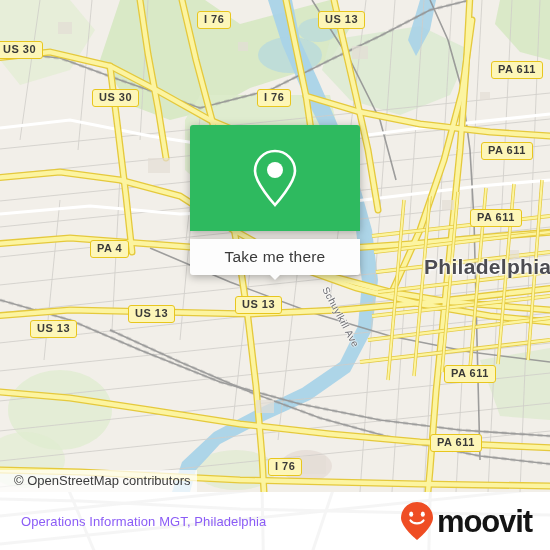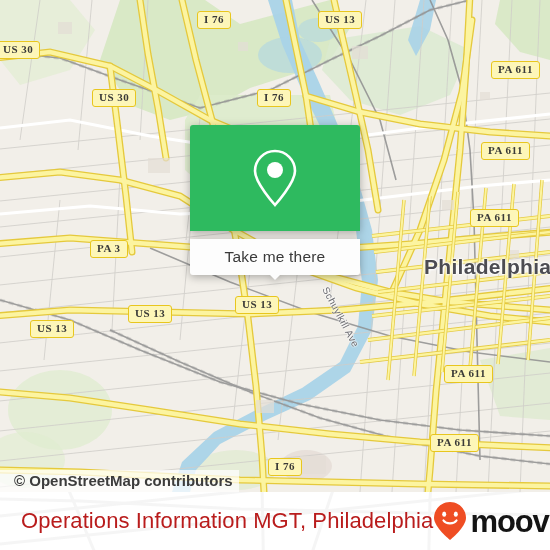--- a/index.html
+++ b/index.html
@@ -25,21 +25,21 @@
     background: #fdf6b8;
     border: 1.6px solid #e8c61e;
     border-radius: 3px;
     color: #3a3a38;
     font-size: 11px;
     font-weight: bold;
     letter-spacing: .5px;
     padding: 1px 6px 2px 6px;
     line-height: 13px;
     white-space: nowrap;
-    font-family: Liberation Serif, serif;
+    font-family: Liberation Sans, sans-serif;
   }
 
   
   .city-label {
     position: absolute;
     color: #4c4c52;
     font-size: 21px;
     letter-spacing: .3px;
     white-space: nowrap;
     text-shadow: 0 0 3px #fff, 0 0 3px #fff, 0 0 3px #fff, 0 0 2px #fff;
@@ -52,25 +52,24 @@
     letter-spacing: .4px;
     white-space: nowrap;
     text-shadow: 0 0 2px #fff, 0 0 2px #fff, 0 0 2px #fff;
   }
 
   
   #attribution {
     position: absolute; left: 0; bottom: 0;
     background: rgba(255,255,255,.72);
     color: #3c3c3c;
-    font-size: 15px;
+    font-size: 13px;
     line-height: 20px;
     padding: 1px 6px 1px 14px;
     white-space: nowrap;
-    font-weight: bold;
   }
 
   
   #callout {
     position: absolute;
     left: 190px; top: 125px;
     width: 170px;
     filter: drop-shadow(0 2px 4px rgba(0,0,0,.30));
   }
   #callout-top {
@@ -109,22 +108,22 @@
     position: absolute; left: 0; top: -492px;
     opacity: .055;
   }
   #footer-inner {
     position: relative; z-index: 2;
     width: 100%; height: 100%;
     display: flex; align-items: center; justify-content: space-between;
     padding: 0 18px 0 21px;
   }
   #footer-title {
-    color: #b91c1c;
-    font-size: 22px;
+    color: #8b5cf6;
+    font-size: 13px;
     letter-spacing: .1px;
     white-space: nowrap;
   }
   #brand { display: flex; align-items: center; gap: 3px; }
   #brand-name {
     color: #141414;
     font-size: 31px;
     font-weight: bold;
     letter-spacing: -1.1px;
     line-height: 31px;
@@ -306,21 +305,21 @@
     <div class="street-label" style="left:330px; top:285px; transform: rotate(62deg); transform-origin: left top;">Schuylkill Ave</div>
 
     <div class="shield" style="left:197px; top:11px;">I 76</div>
     <div class="shield" style="left:318px; top:11px;">US 13</div>
     <div class="shield" style="left:-4px;  top:41px;">US 30</div>
     <div class="shield" style="left:491px; top:61px;">PA 611</div>
     <div class="shield" style="left:92px;  top:89px;">US 30</div>
     <div class="shield" style="left:257px; top:89px;">I 76</div>
     <div class="shield" style="left:481px; top:142px;">PA 611</div>
     <div class="shield" style="left:470px; top:209px;">PA 611</div>
-    <div class="shield" style="left:90px;  top:240px;">PA 3</div>
+    <div class="shield" style="left:90px;  top:240px;">PA 4</div>
     <div class="shield" style="left:235px; top:296px;">US 13</div>
     <div class="shield" style="left:128px; top:305px;">US 13</div>
     <div class="shield" style="left:30px;  top:320px;">US 13</div>
     <div class="shield" style="left:444px; top:365px;">PA 611</div>
     <div class="shield" style="left:430px; top:434px;">PA 611</div>
     <div class="shield" style="left:268px; top:458px;">I 76</div>
 
     <div id="attribution">© OpenStreetMap contributors</div>
 
     <div id="callout">

